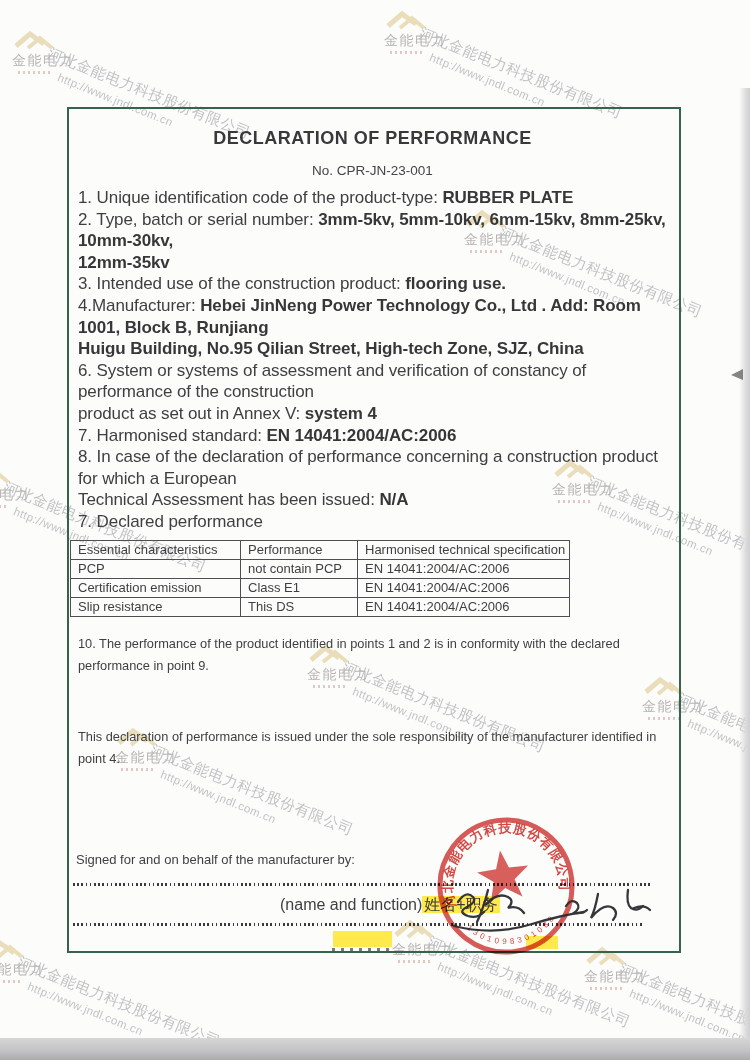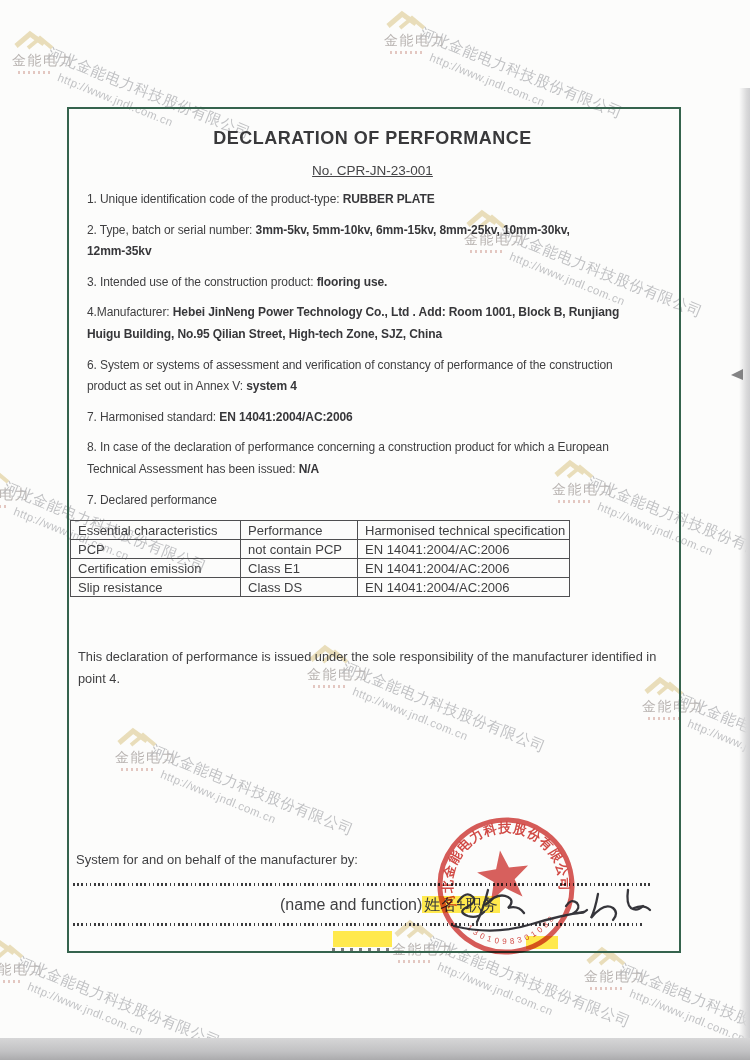--- a/index.html
+++ b/index.html
@@ -21,23 +21,23 @@
   .wm-text{position:absolute;left:40px;top:14px;transform:rotate(22deg);transform-origin:0 0;white-space:nowrap;}
   .wm-name{display:block;font-size:15px;letter-spacing:.5px;color:var(--wm);opacity:.85;}
   .wm-url{display:block;font-size:11.5px;letter-spacing:.4px;color:var(--wm);opacity:.85;margin:3px 0 0 18px;}
   
   .cert{
     position:absolute;left:67px;top:107px;width:614px;height:846px;z-index:2;
     border:2px solid var(--green);box-sizing:border-box;padding:0 12px 0 9px;
   }
   .title{margin:14px 0 0;text-align:center;font-size:18px;line-height:30px;
     font-weight:bold;letter-spacing:.5px;color:#39393b;}
-  .docno{margin:9px 0 0;text-align:center;font-size:13.5px;line-height:18px;color:#454547;text-decoration:underline;}
+  .docno{margin:9px 0 0;text-align:center;font-size:13.5px;line-height:18px;color:#454547;}
   .items{margin-top:7px;}
-  .items p{margin:9px;font-size:12px;line-height:21.6px;letter-spacing:-.1px;white-space:pre-line;}
+  .items p{margin:0;font-size:17px;line-height:21.6px;letter-spacing:-.1px;white-space:pre-line;}
   .items b{color:#37373a;}
   table.perf{border-collapse:collapse;margin:7px 0 16px -8px;table-layout:fixed;}
   table.perf td,table.perf th{border:1px solid #4f4f51;height:18px;padding:0 4px 0 7px;
     font-size:13px;font-weight:normal;text-align:left;color:var(--ink);overflow:hidden;white-space:nowrap;}
   .t-col1{width:170px;} .t-col2{width:117px;} .t-col3{width:210px;}
   .conformity{margin:6px 0 0;font-size:12.8px;line-height:22px;white-space:pre-line;}
   .responsibility{margin:49px 0 16px;font-size:12.8px;line-height:22px;white-space:pre-line;}
   
   .signedby{position:absolute;left:7px;top:743px;font-size:13px;}
   .dotline{position:absolute;height:3px;
@@ -240,30 +240,32 @@
             <td>not contain PCP</td>
             <td>EN 14041:2004/AC:2006</td>
           </tr>
           <tr>
             <td>Certification emission</td>
             <td>Class E1</td>
             <td>EN 14041:2004/AC:2006</td>
           </tr>
           <tr>
             <td>Slip resistance</td>
-            <td>Class DS</td>
+            <td>This DS</td>
             <td>EN 14041:2004/AC:2006</td>
           </tr>
         </tbody>
     </table>
 
+    <p class="conformity">10. The performance of the product identified in points 1 and 2 is in conformity with the declared
+performance in point 9.</p>
     <p class="responsibility">This declaration of performance is issued under the sole responsibility of the manufacturer identified in
 point 4.</p>
 
-    <div class="signedby">System for and on behalf of the manufacturer by:</div>
+    <div class="signedby">Signed for and on behalf of the manufacturer by:</div>
     <div class="dotline dot1"></div>
     <div class="namefunc">
       <span>(name and function)</span><span class="hl">姓名+职务</span>
     </div>
     <div class="dotline dot2"></div>
     <div class="patch patchL"></div>
     <div class="remnants"></div>
     <div class="patch patchR"></div>
 
     <svg class="stamp" viewBox="0 0 150 150">

